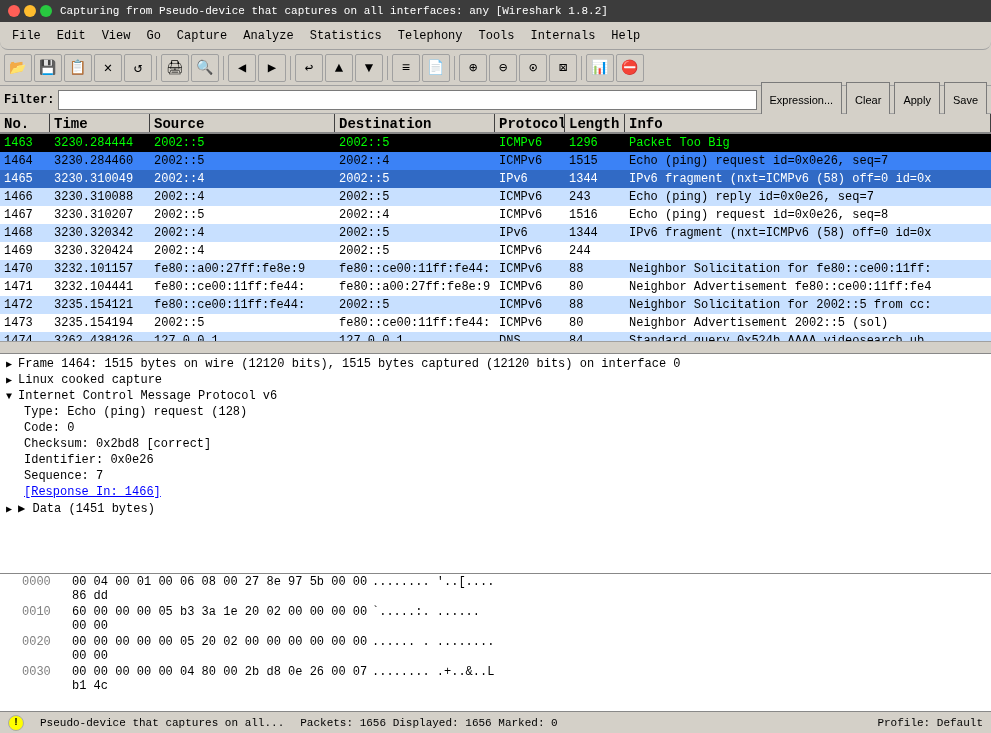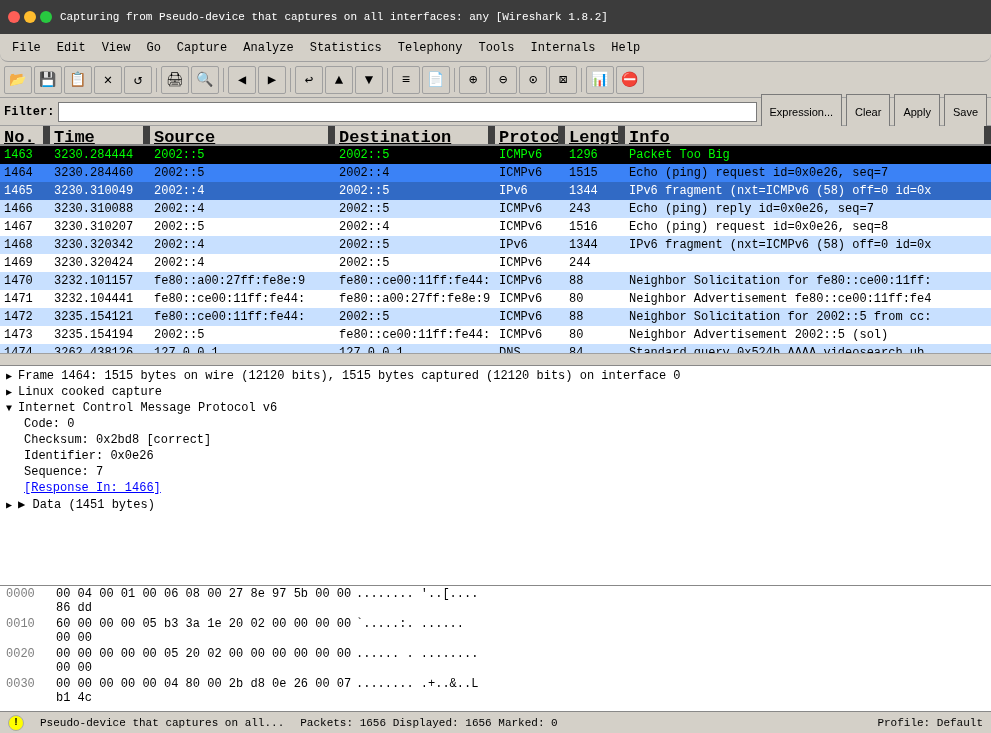--- a/index.html
+++ b/index.html
@@ -16,21 +16,21 @@
 
     
     #title-bar {
       background: #3c3c3c;
       color: #ffffff;
       font-size: 11px;
       padding: 2px 8px;
       display: flex;
       align-items: center;
       gap: 8px;
-      height: 34px;
+      height: 22px;
     }
     .window-buttons {
       display: flex;
       gap: 4px;
     }
     .win-btn {
       width: 12px;
       height: 12px;
       border-radius: 50%;
       display: inline-block;
@@ -126,27 +126,26 @@
       flex-direction: column;
       border-bottom: 1px solid #888;
     }
     #packet-list-header {
       display: flex;
       background: #d4d0c8;
       border-bottom: 2px solid #888;
       height: 20px;
     }
     .col-header {
-      font-size: 17px;
+      font-size: 14px;
       font-weight: bold;
       padding: 2px 4px;
-      border-right: 7px solid #404040;
+      border-right: 1px solid #404040;
       overflow: hidden;
       white-space: nowrap;
-      text-decoration: underline;
     }
     .col-no { width: 50px; }
     .col-time { width: 100px; }
     .col-src { width: 185px; }
     .col-dst { width: 160px; }
     .col-proto { width: 70px; }
     .col-len { width: 60px; }
     .col-info { flex: 1; }
 
     #packet-list-body {
@@ -202,20 +201,21 @@
     .detail-row.indent1 { padding-left: 24px; }
     .detail-link { color: #0000ff; text-decoration: underline; cursor: pointer; }
 
     
     #hex-pane {
       flex: 1;
       background: #ffffff;
       overflow-y: auto;
       display: flex;
       flex-direction: column;
+      padding-left: 16px;
     }
     .hex-row {
       display: flex;
       font-size: 12px;
       font-family: 'Courier New', monospace;
       padding: 1px 6px;
       color: #000;
     }
     .hex-offset {
       color: #808080;
@@ -447,20 +447,21 @@
         <div class="packet-cell col-info">Standard query 0x524b  AAAA videosearch.ub</div>
       </div>
     </div>
   <div class="h-scrollbar"></div>
 </div>
 
 <div id="detail-pane">
 <div class="detail-row expandable">Frame 1464: 1515 bytes on wire (12120 bits), 1515 bytes captured (12120 bits) on interface 0</div>
     <div class="detail-row expandable">Linux cooked capture</div>
     <div class="detail-row expanded">Internet Control Message Protocol v6</div>
+    <div class="detail-row indent1">Type: Echo (ping) request (128)</div>
     <div class="detail-row indent1">Code: 0</div>
     <div class="detail-row indent1">Checksum: 0x2bd8 [correct]</div>
     <div class="detail-row indent1">Identifier: 0x0e26</div>
     <div class="detail-row indent1">Sequence: 7</div>
     <div class="detail-row indent1"><span class="detail-link">[Response In: 1466]</span></div>
     <div class="detail-row expandable">▶ Data (1451 bytes)</div>
   </div>
 
 <div id="hex-pane">
 <div class="hex-row">

